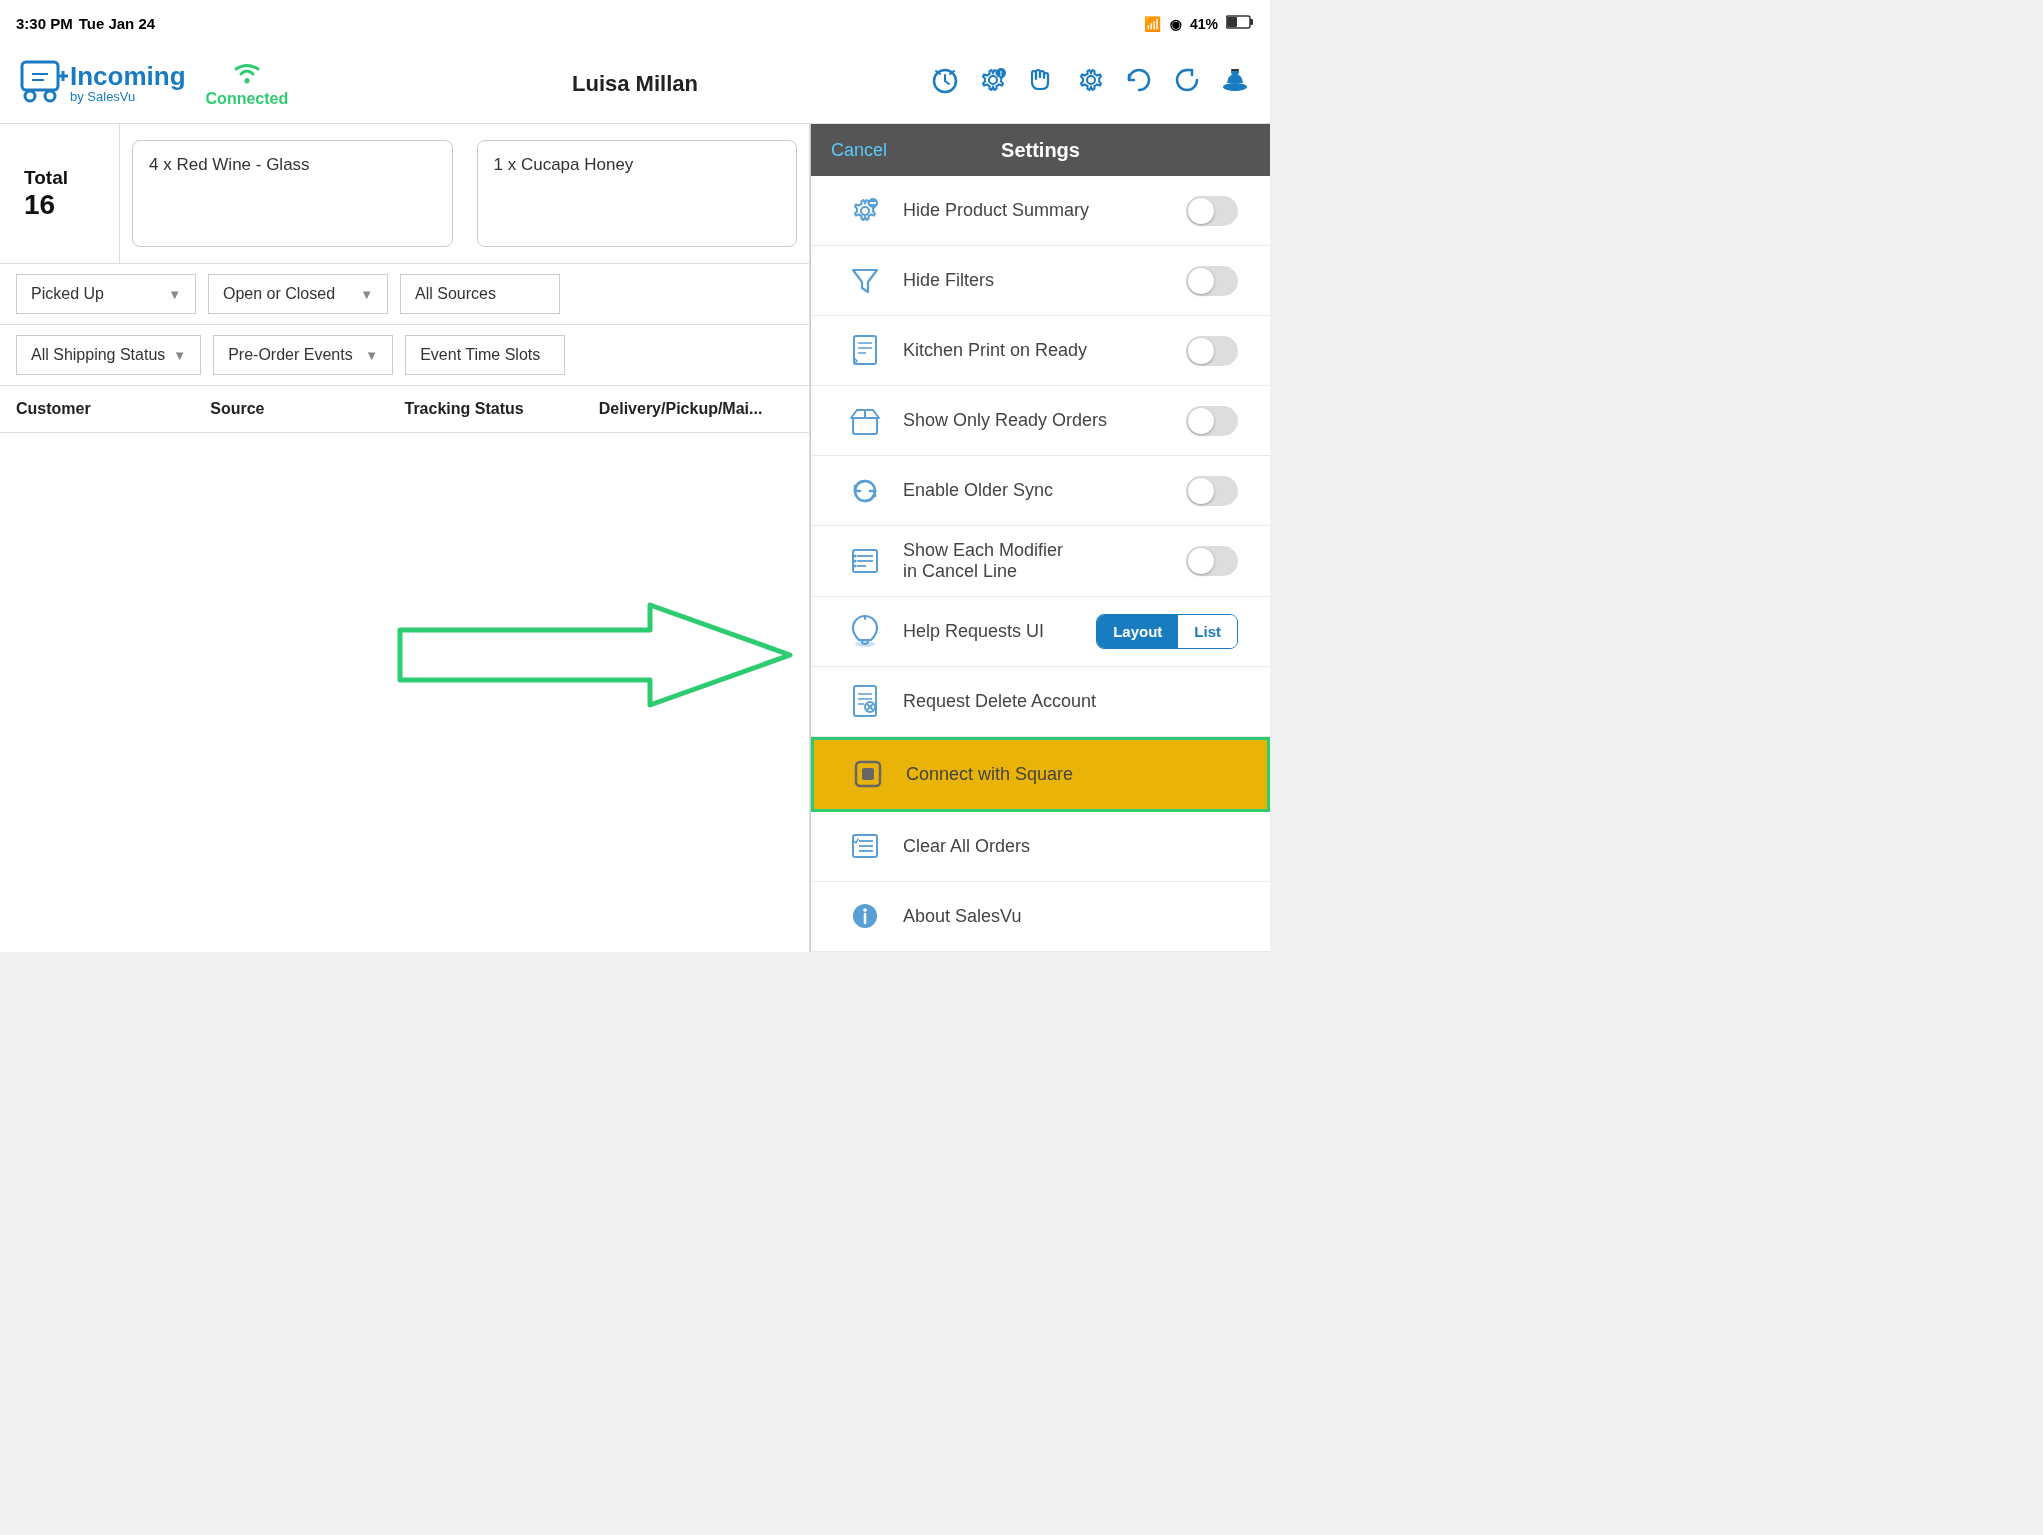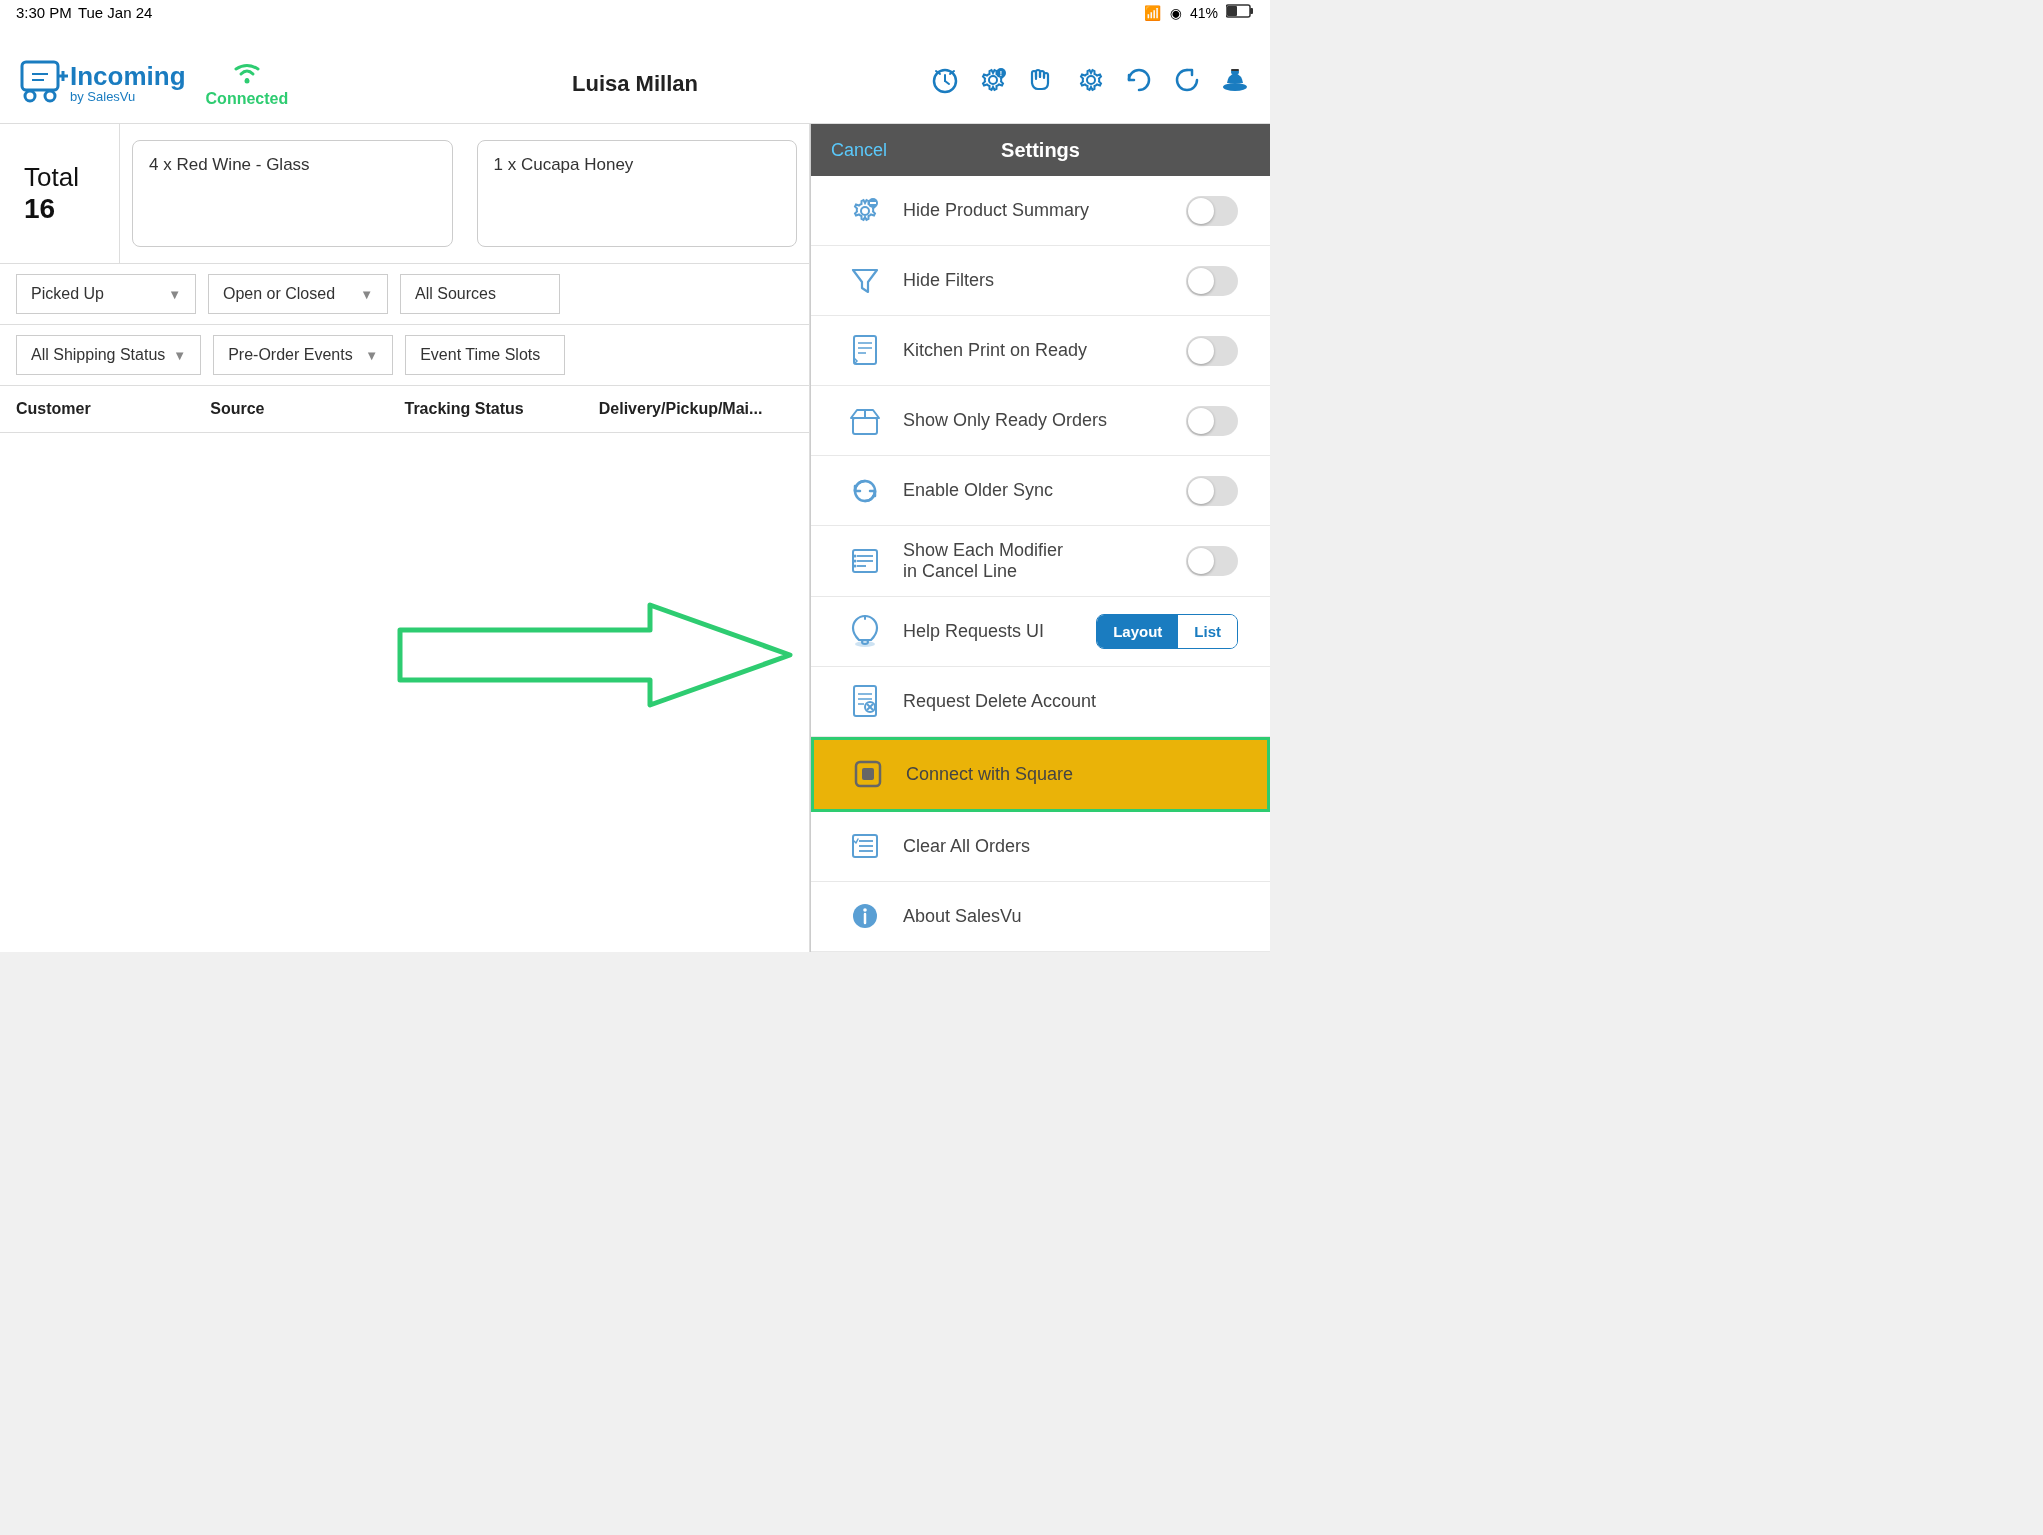--- a/index.html
+++ b/index.html
@@ -10,25 +10,25 @@
       height: 952px;
       overflow: hidden;
       position: relative;
     }
 
     
     .status-bar {
       background: white;
       height: 44px;
       display: flex;
-      align-items: flex-start;
+      align-items: flex-end;
       justify-content: space-between;
-      padding: 4px 16px;
+      padding: 12px 16px;
       font-size: 15px;
-      font-weight: 400;
+      font-weight: 700;
     }
     .status-left { display: flex; align-items: center; gap: 6px; }
     .status-right { display: flex; align-items: center; gap: 8px; font-size: 14px; }
 
     
     .header {
       background: white;
       height: 80px;
       display: flex;
       align-items: center;
@@ -107,22 +107,22 @@
     }
     .total-box {
       padding: 20px 24px;
       display: flex;
       flex-direction: column;
       justify-content: center;
       min-width: 120px;
       border-right: 1px solid #ddd;
     }
     .total-label {
-      font-size: 26px;
-      font-weight: 400;
+      font-size: 19px;
+      font-weight: 700;
       color: #111;
     }
     .total-num {
       font-size: 28px;
       font-weight: 800;
       color: #111;
     }
     .order-item-box {
       flex: 1;
       border: 1px solid #ccc;

